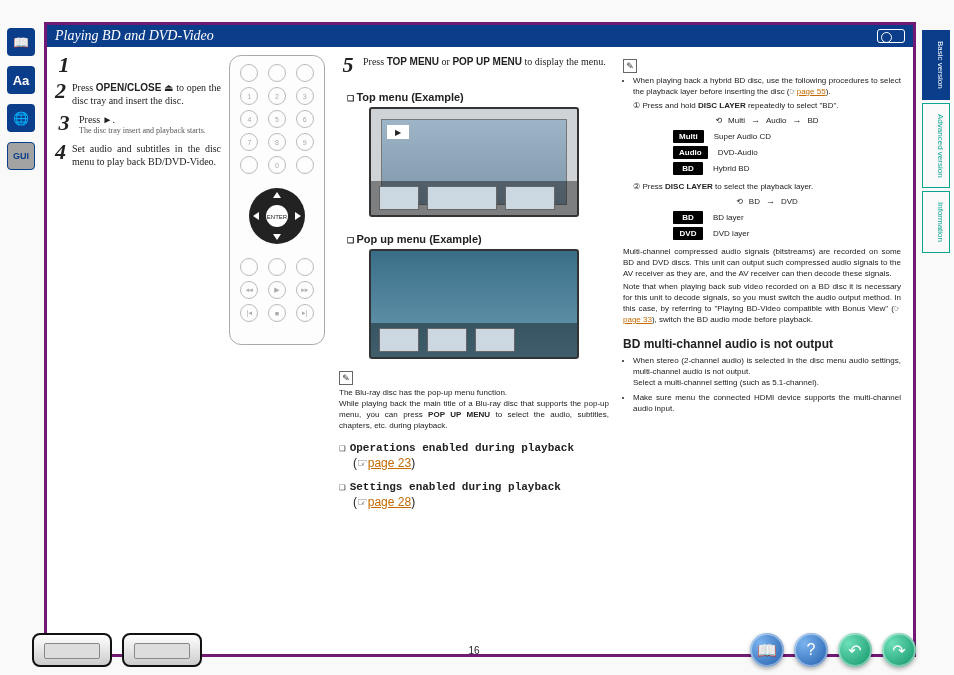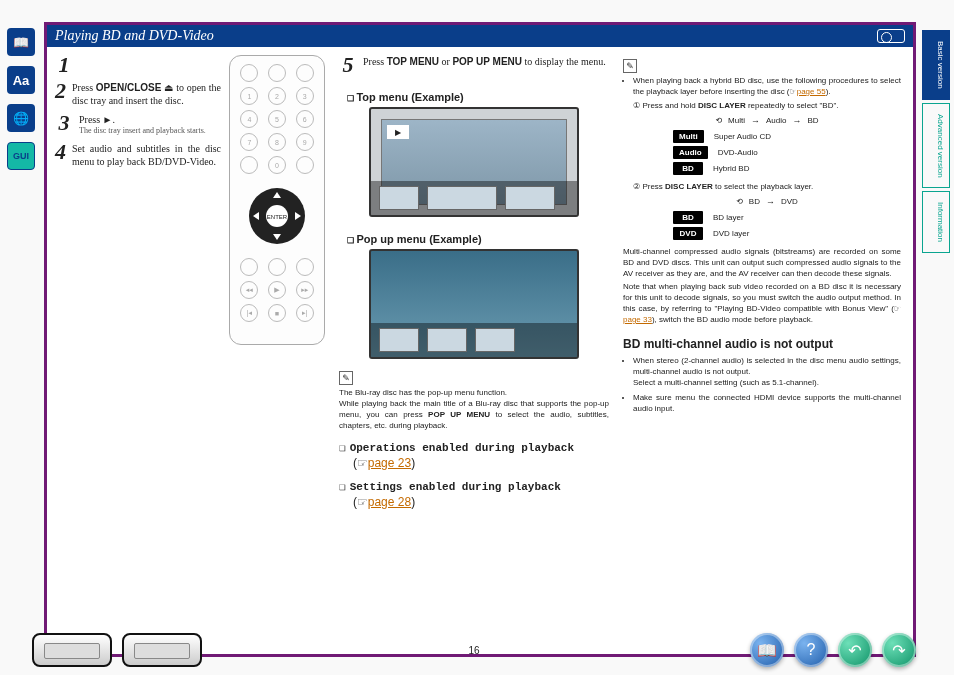--- a/index.html
+++ b/index.html
@@ -21,21 +21,21 @@
     position:relative;
   }
   .left-rail{
     position:absolute;left:6px;top:28px;width:30px;
     display:flex;flex-direction:column;gap:10px;align-items:center;
   }
   .rail-ico{
     width:28px;height:28px;border-radius:4px;background:var(--blue);
     display:flex;align-items:center;justify-content:center;color:#fff;font-size:13px;
   }
-  .rail-ico.outline{background:#14b8a6;border:1px solid var(--blue);color:var(--blue)}
+  .rail-ico.outline{background:#a3a3a3;border:1px solid var(--blue);color:var(--blue)}
   .page{
     position:absolute;left:44px;right:38px;top:22px;bottom:18px;
     border:3px solid #701a75;background:#fff;
   }
   .titlebar{
     height:22px;background:var(--blue);color:#fff;font-family:Georgia,'Times New Roman',serif;
     font-size:14px;display:flex;align-items:center;padding:0 8px;font-style:italic;
     justify-content:space-between;
   }
   .disc-ico{

